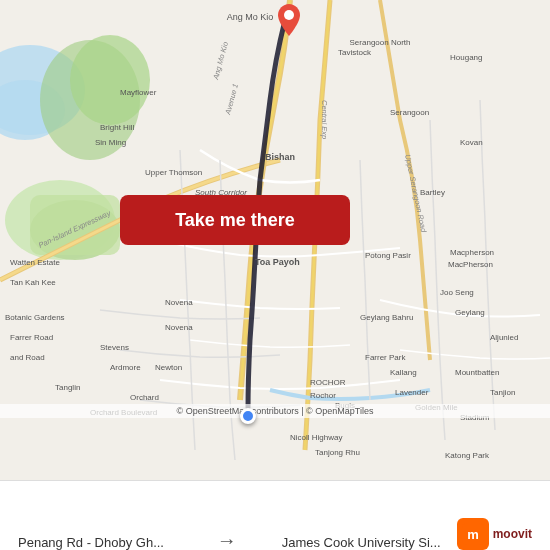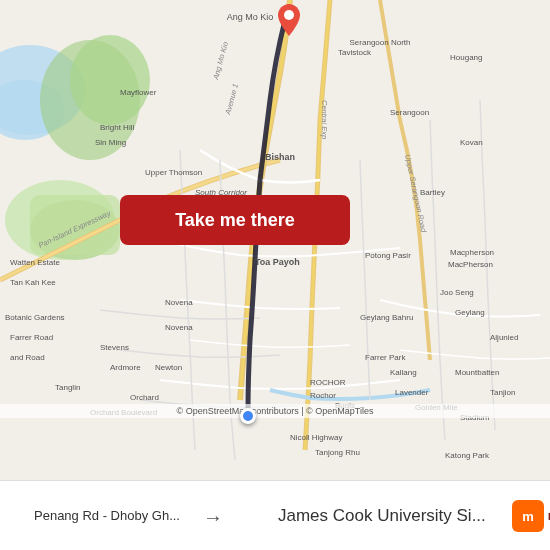--- a/index.html
+++ b/index.html
@@ -75,23 +75,23 @@
       z-index: 5;
     }
 
     
     #bottom-bar {
       width: 550px;
       height: 70px;
       background: white;
       border-top: 1px solid #ddd;
       display: flex;
-      align-items: center;
-      padding: 0 26px;
-      gap: 10px;
+      align-items: flex-end;
+      padding: 0 10px;
+      gap: 0;
       position: relative;
     }
 
     #from-section {
       flex: 1;
       display: flex;
       flex-direction: column;
       justify-content: center;
       padding: 0 8px;
     }
@@ -115,21 +115,21 @@
 
     #to-section {
       flex: 1;
       display: flex;
       flex-direction: column;
       justify-content: center;
       padding: 0 8px;
     }
 
     #to-label {
-      font-size: 17px;
+      font-size: 13px;
       color: #333;
       font-weight: 500;
       white-space: nowrap;
       overflow: hidden;
       text-overflow: ellipsis;
       margin-left: 32px;
     }
 
     #moovit-logo {
       display: flex;

